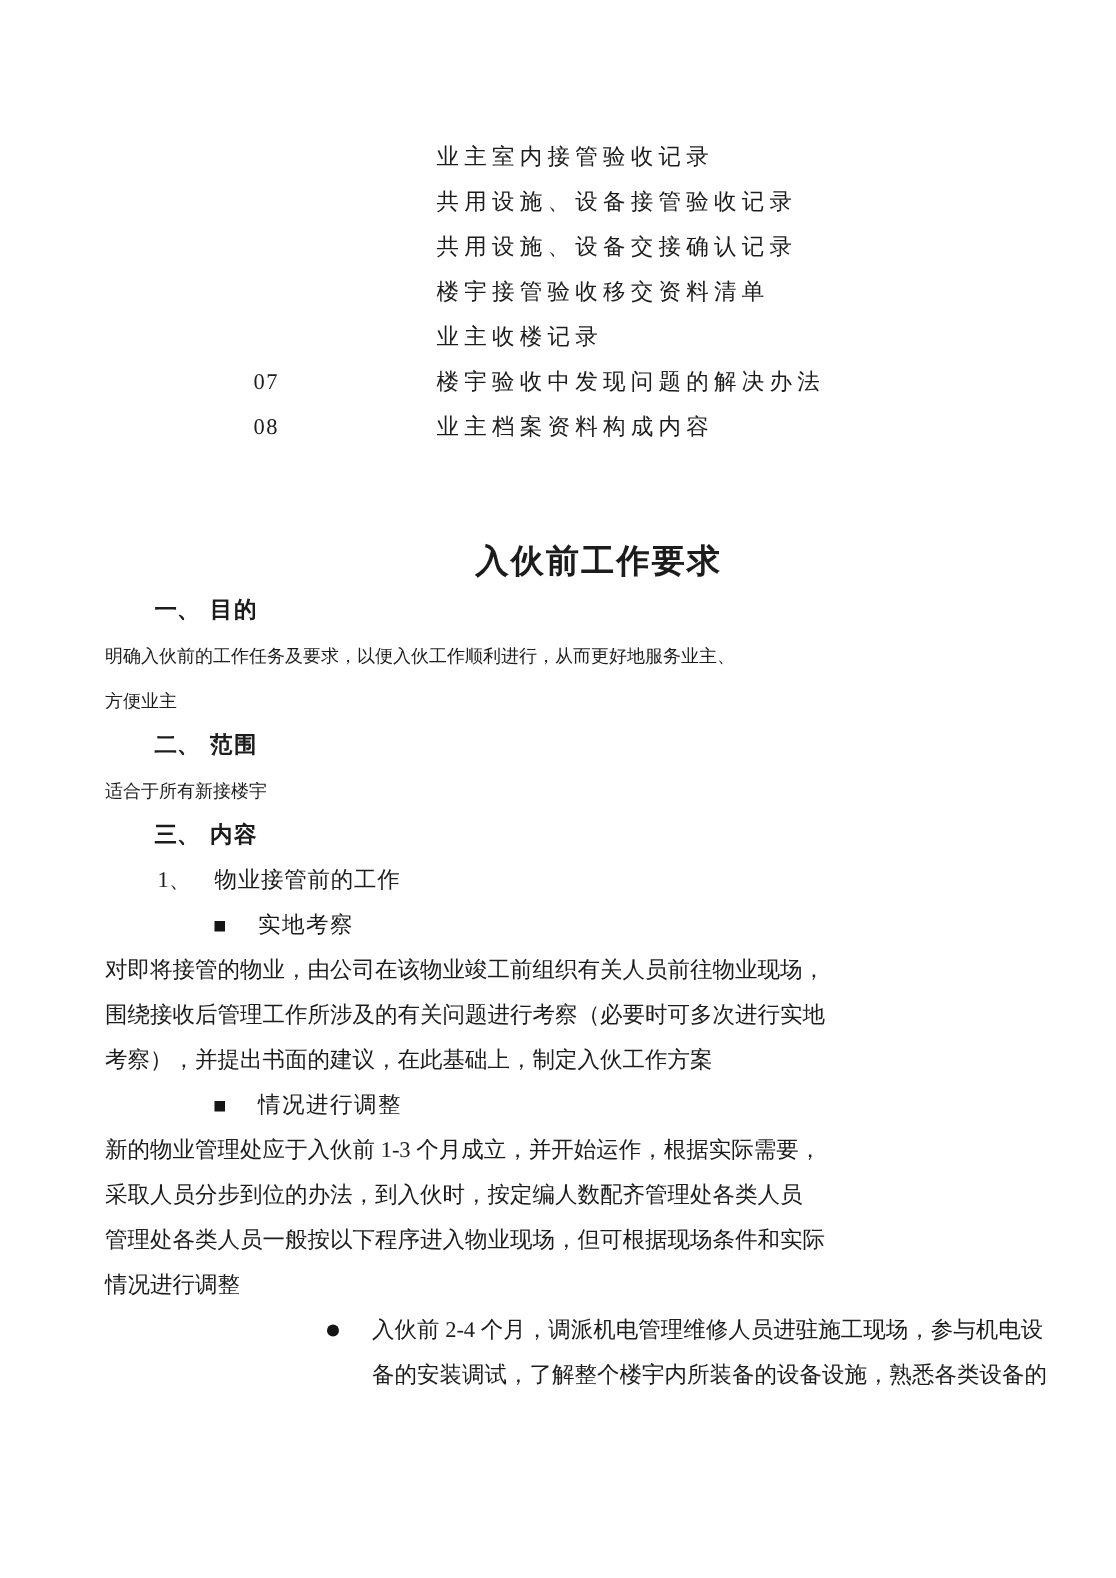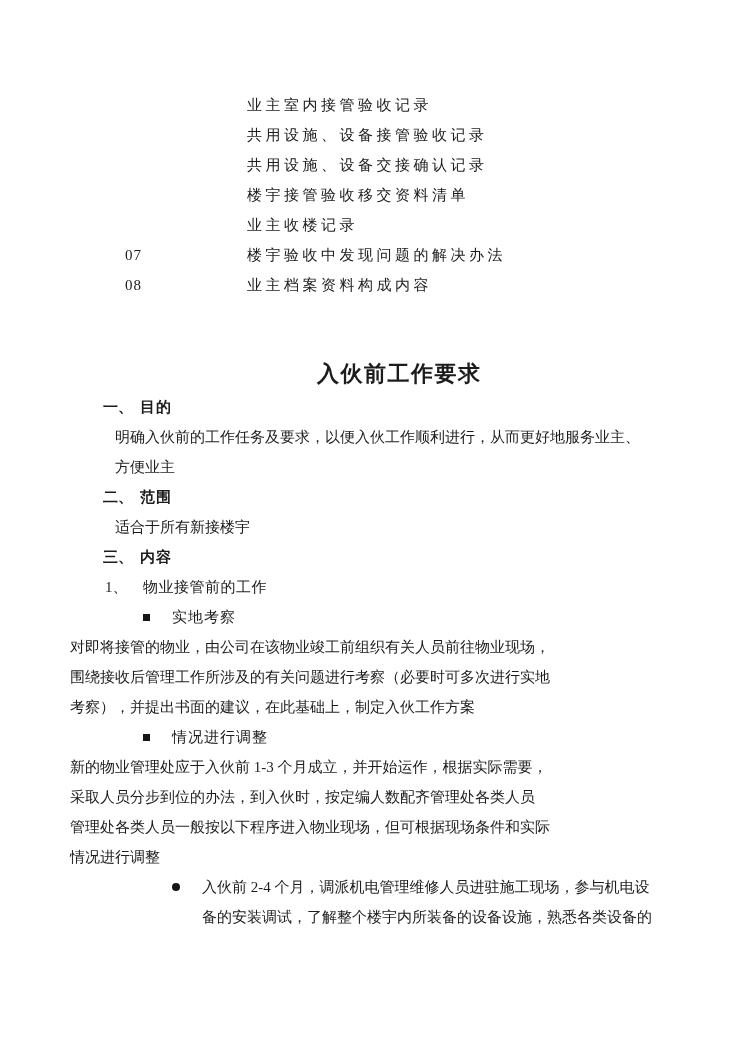--- a/index.html
+++ b/index.html
@@ -18,20 +18,21 @@
   }
   .content {
     padding-top: 90px;
   }
   
   .toc-row {
     display: flex;
     height: 30px;
     line-height: 30px;
     font-size: 15px;
+    margin-left: 44px;
   }
   .toc-num {
     margin-left: 125px;
     width: 122px;
     letter-spacing: 1px;
     flex: none;
   }
   .toc-text {
     letter-spacing: 3.5px;
     white-space: nowrap;
@@ -60,24 +61,24 @@
     margin-left: 103px;
     width: 37px;
     flex: none;
   }
   .sec-label {
     white-space: nowrap;
     letter-spacing: 1px;
   }
   
   .sec-body .body-line {
-    margin-left: 115px;
-    height: 30px;
-    line-height: 30px;
-    font-size: 15px;
+    margin-left: 70px;
+    height: 30px;
+    line-height: 30px;
+    font-size: 12px;
     white-space: nowrap;
   }
   
   .sub-row {
     display: flex;
     height: 30px;
     line-height: 30px;
     font-size: 15px;
   }
   .sub-num {
@@ -116,20 +117,21 @@
   .bullet-body .body-line {
     margin-left: 70px;
     height: 30px;
     line-height: 30px;
     font-size: 15px;
     white-space: nowrap;
   }
   
   .circle-row {
     display: flex;
+    justify-content: center;
   }
   .circ-cell {
     margin-left: 172px;
     width: 30px;
     flex: none;
     height: 30px;
     display: flex;
     align-items: center;
   }
   .circ {

